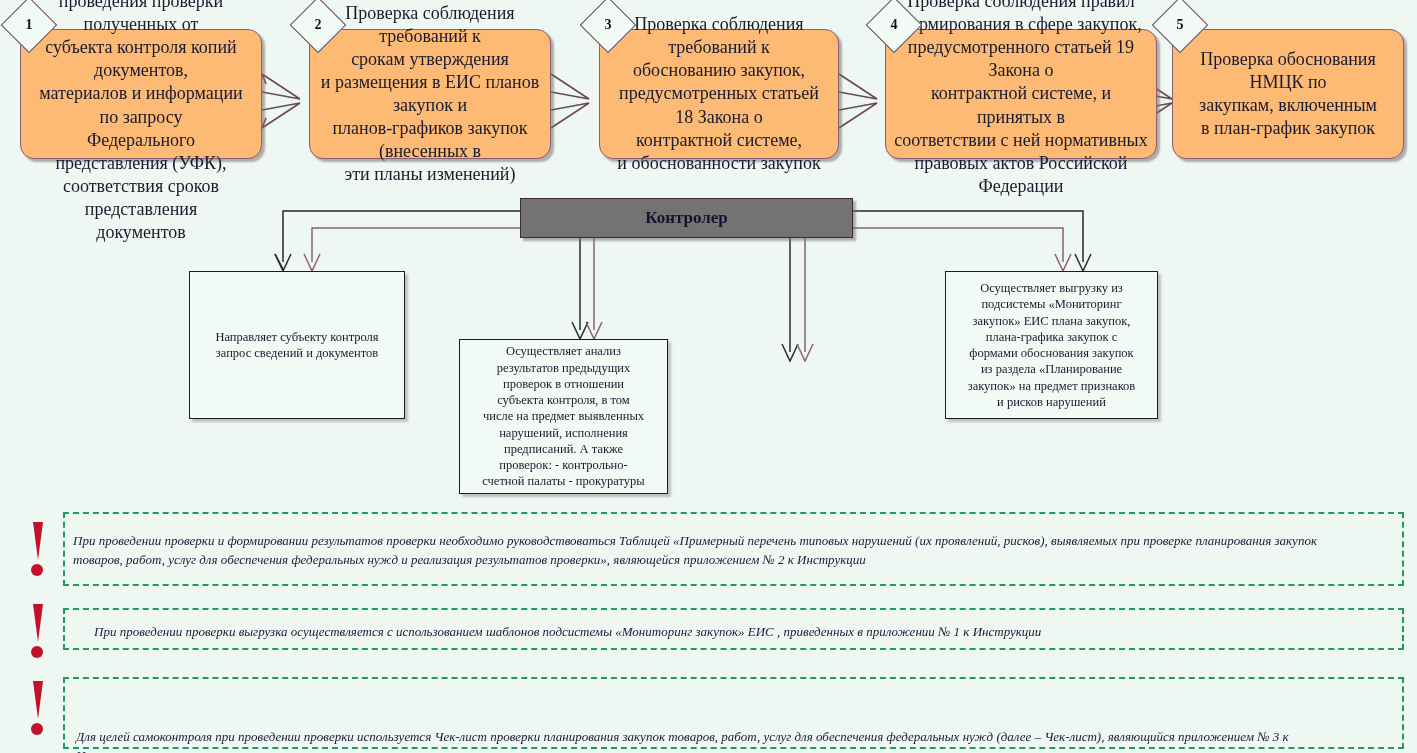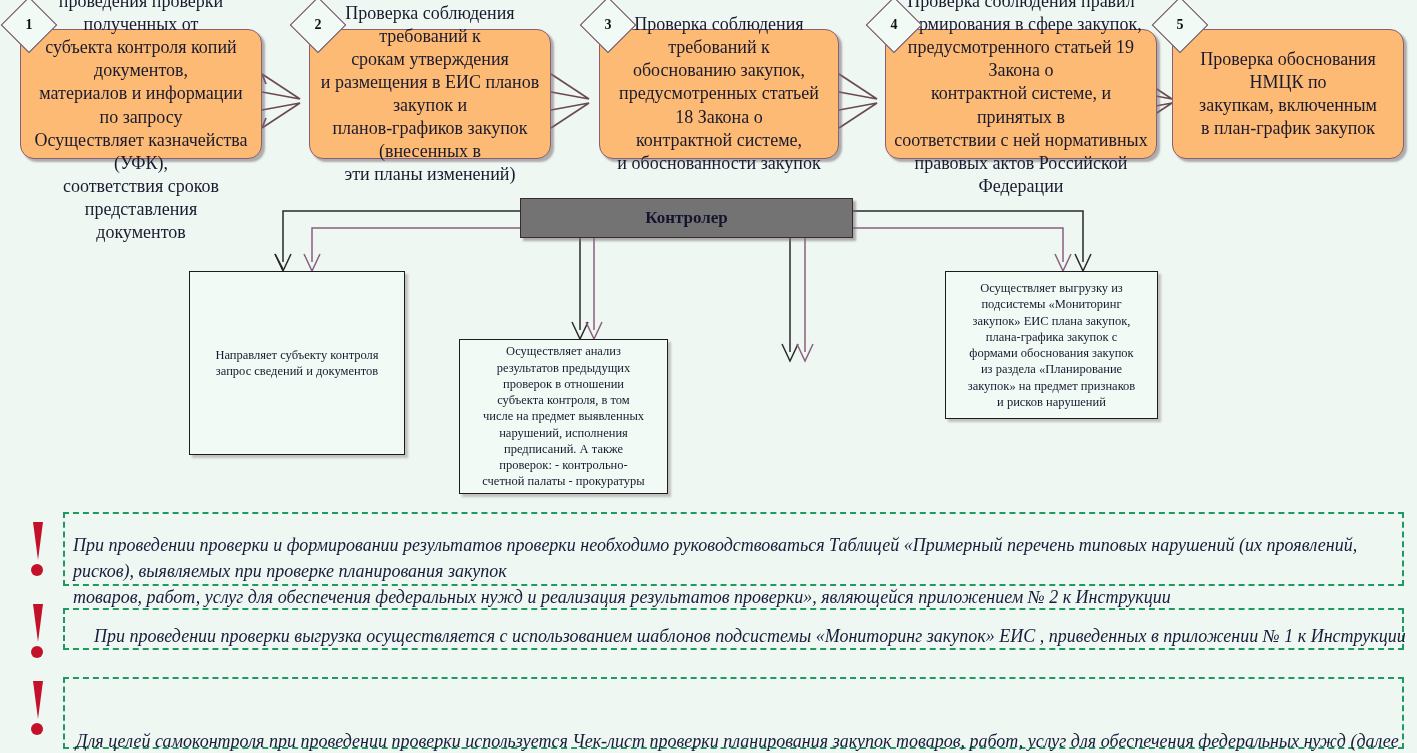--- a/index.html
+++ b/index.html
@@ -77,21 +77,21 @@
   
   .note{
     position:absolute;
     border:2px dashed #1f9a62;
     box-sizing:border-box;
     background:transparent;
   }
   .note-text{
     position:absolute;
     font-style:italic;
-    font-size:18px;
+    font-size:13px;
     line-height:1.45;
     color:#1a1a3a;
     font-family:"Liberation Serif", serif;
   }
   .bang{
     position:absolute;
     width:22px;height:56px;
     color:#c3112a;
   }
   .bang .stem{
@@ -180,21 +180,21 @@
   </svg>
 
   <div class="badge" style="left:9px;top:5px;"></div>
   <div class="badge-num" style="left:9px;top:5px;">1</div>
   <div class="stage-box" style="left:20px;top:29px;width:242px;height:130px;">
     <div>
       <span>Анализ полноты и достаточности для</span>
       <span>проведения проверки полученных от</span>
       <span>субъекта контроля копий документов,</span>
       <span>материалов и информации по запросу</span>
-      <span>Осуществляет казначейства (УФК),</span>
+      <span>Федерального представления (УФК),</span>
       <span>соответствия сроков представления</span>
       <span>документов</span>
     </div>
   </div>
 
   <div class="badge" style="left:298px;top:5px;"></div>
   <div class="badge-num" style="left:298px;top:5px;">2</div>
   <div class="stage-box" style="left:309px;top:29px;width:242px;height:130px;">
     <div>
       <span>Проверка соблюдения требований к</span>
@@ -238,21 +238,21 @@
       <span>Проверка обоснования НМЦК по</span>
       <span>закупкам, включенным</span>
       <span>в план-график закупок</span>
     </div>
   </div>
 
   <div class="controller" style="left:520px;top:198px;width:333px;height:40px;">
     <span>Контролер</span>
   </div>
 
-  <div class="action-box" style="left:189px;top:271px;width:216px;height:184px;">
+  <div class="action-box" style="left:189px;top:271px;width:216px;height:148px;">
     <div>
       <span>Направляет субъекту контроля</span>
       <span>запрос  сведений</span>
       <span>и документов</span>
     </div>
   </div>
 
   <div class="action-box" style="left:459px;top:339px;width:209px;height:155px;">
     <div>
       <span>Осуществляет анализ результатов</span>

